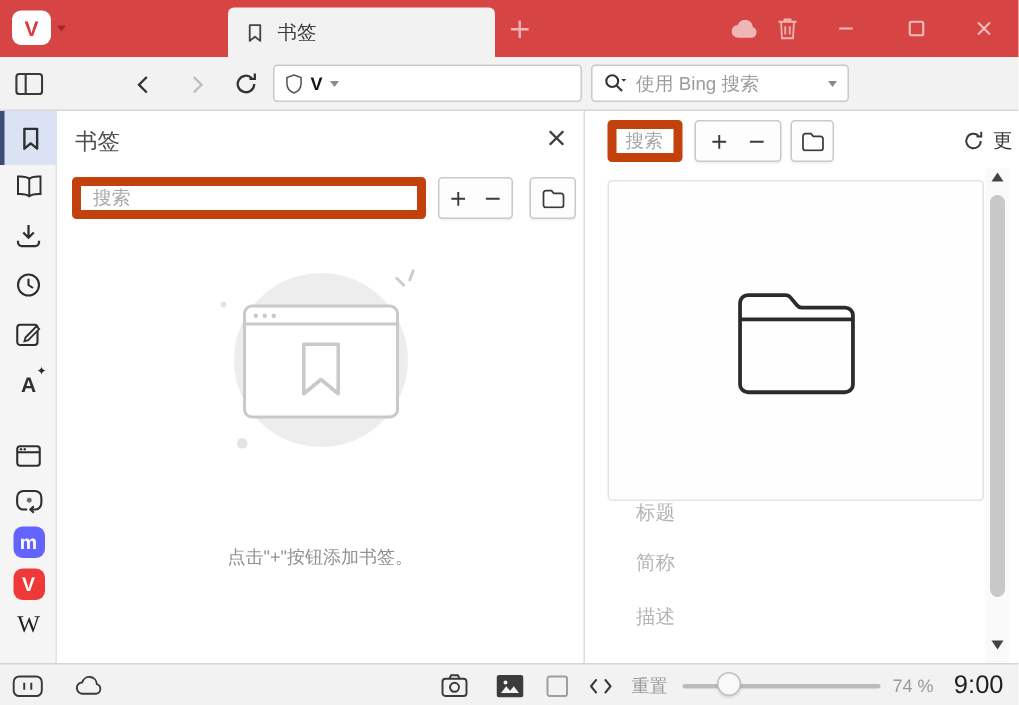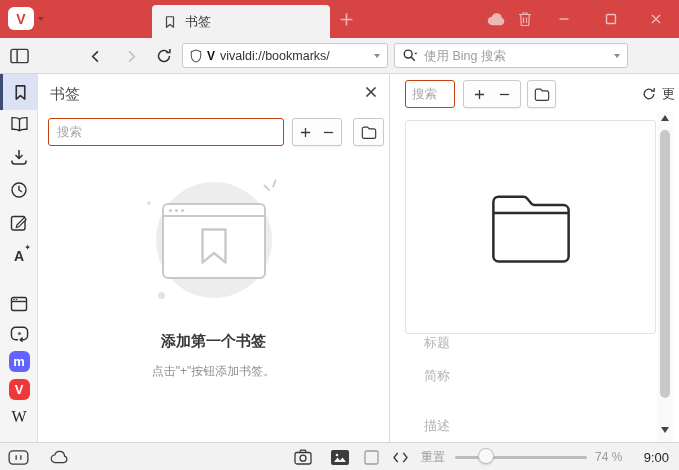--- a/index.html
+++ b/index.html
@@ -38,21 +38,21 @@
   .translate-wrap { position:relative; font-size:14px; font-weight:bold; color:#2f2f2f; }
   .translate-wrap .star { position:absolute; right:-7px; top:-5px; font-size:8px; font-weight:normal; }
   .wiki { font-family:"Liberation Serif",serif; font-size:16px; color:#222; }
 
   
   #panel { position:absolute; left:38px; top:74px; width:352px; height:368px; background:#fff; border-right:1px solid #dcdcdc; }
   .panel-title { position:absolute; left:12px; top:11px; font-size:15px; color:#4f4f4f; }
   .panel-close { position:absolute; right:12px; top:12px; color:#3f3f3f; cursor:default; }
   .btn { background:#fdfdfd; border:1px solid #c9c9c9; border-radius:3px; box-shadow:0 1px 1px rgba(0,0,0,.05);
          display:flex; align-items:center; justify-content:center; color:#3a3a3a; }
-  .inputbox { background:#fff; border:1px solid #c2410c; border-radius:3px; display:flex; align-items:center; padding:0 8px; }
+  .inputbox { background:#fff; border:6px solid #c2410c; border-radius:3px; display:flex; align-items:center; padding:0 8px; }
   .inputbox input { border:none; outline:none; background:transparent; width:100%; font-size:12.5px; font-family:inherit; color:#333; }
   .inputbox input::placeholder { color:#a8a8a8; }
   .circle { position:absolute; left:118px; top:108px; width:116px; height:116px; border-radius:50%; background:#ededed; }
   .mini-win { position:absolute; left:124px; top:129px; width:104px; height:76px; background:#fff; border:2px solid #c9c9c9; border-radius:6px; }
   .mini-bar { height:12px; border-bottom:2px solid #c9c9c9; display:flex; align-items:center; gap:3px; padding-left:5px; }
   .mini-dot { width:3px; height:3px; border-radius:50%; background:#c9c9c9; }
   .deco-dot { position:absolute; border-radius:50%; background:#e3e3e3; }
   .empty-title { position:absolute; left:0; top:258px; width:100%; text-align:center; font-size:15px; font-weight:bold; color:#383838; }
   .empty-hint { position:absolute; left:0; top:289px; width:100%; text-align:center; font-size:12px; color:#909090; }
 
@@ -67,21 +67,21 @@
   .sb-thumb { position:absolute; left:3px; top:18px; width:10px; height:268px; background:#c8c8c8; border-radius:5px; }
   .sb-arrow { position:absolute; left:3px; width:10px; height:10px; color:#444; }
 
   
   #statusbar { position:absolute; left:0; top:442px; width:679px; height:28px; background:#f2f2f2; border-top:1px solid #d6d6d6; }
   .st-ico { position:absolute; top:0; height:28px; display:flex; align-items:center; color:#3a3a3a; }
   .st-label { position:absolute; top:0; height:28px; display:flex; align-items:center; font-size:12px; color:#9a9a9a; }
   .slider-track { position:absolute; left:455px; top:13px; width:132px; height:3px; background:#bcbcbc; border-radius:2px; }
   .slider-thumb { position:absolute; left:478px; top:5px; width:16px; height:16px; border-radius:50%; background:#f9f9f9;
                   border:1px solid #c0c0c0; box-shadow:0 1px 2px rgba(0,0,0,.15); }
-  .st-time { position:absolute; right:10px; top:0; height:28px; display:flex; align-items:center; font-size:13px; color:#1f1f1f; }
+  .st-time { position:absolute; right:10px; top:0; height:28px; display:flex; align-items:center; font-size:17px; color:#1f1f1f; }
 </style>
 </head>
 <body>
 
 <div id="titlebar">
   <div class="vlogo">
     <span>V</span>
   </div>
   <div id="vmenu-caret" class="caret"></div>
 
@@ -151,25 +151,24 @@
       </svg>
   </div>
 
   <div class="field" style="left:182px; width:206px;">
     <span>
       <svg width="12" height="14" viewBox="0 0 14 16">
           <path d="M7 1l5.5 2v4.6c0 3.6-2.3 6.2-5.5 7.4C3.8 13.8 1.5 11.2 1.5 7.6V3z" fill="none" stroke="#555" stroke-width="1.2"></path>
         </svg>
     </span>
     <span style="font-weight:bold; color:#111; font-size:12px;">V</span>
-    <span style="flex:1; white-space:nowrap; overflow:hidden;">vivaldi://bookmarks/</span>
     <span class="caret gray"></span>
   </div>
 
-  <div class="field" style="left:394px; width:234px;">
+  <div class="field" style="left:394px; width:172px;">
     <span>
       <svg width="17" height="15" viewBox="0 0 18 16">
           <circle cx="6.5" cy="6.5" r="4.2" fill="none" stroke="#333" stroke-width="1.5"></circle>
           <path d="M9.7 9.7 13.5 13.5" stroke="#333" stroke-width="1.5"></path>
           <path d="M13 5h3.4l-1.7 2z" fill="#333"></path>
         </svg>
     </span>
     <input readonly="" placeholder="使用 Bing 搜索" style="">
     <span class="caret gray"></span>
   </div>
@@ -306,21 +305,20 @@
           <path d="M1.5 1.5h23v33l-11.5-9.5-11.5 9.5z" fill="#fff" stroke="#c9c9c9" stroke-width="2.4" stroke-linejoin="round"></path>
         </svg>
     </div>
   </div>
   <div class="abs" style="left:224px; top:105px;">
     <svg width="17" height="19" viewBox="0 0 17 19">
         <path d="M13.5 1.5l-2.3 6M2.5 6.5l4.6 4.6" stroke="#cdcdcd" stroke-width="2" stroke-linecap="round" fill="none"></path>
       </svg>
   </div>
 
-  <div class="empty-title">添加第一个书签</div>
   <div class="empty-hint">点击"+"按钮添加书签。</div>
 </div>
 
 <div id="content">
   <div class="inputbox" style="position:absolute; left:15px; top:6px; width:50px; height:28px; padding:0 6px;">
     <input readonly="" placeholder="搜索" style="">
   </div>
   <div class="btn" style="position:absolute; left:73px; top:6px; width:58px; height:28px; gap:14px;">
     <span>
         <svg width="11" height="11" viewBox="0 0 12 12">
@@ -358,21 +356,21 @@
       </svg>
     </span>
   </div>
 
   <div class="fld" style="top:292px;">
     <input readonly="" placeholder="简称" style="">
   </div>
   <div class="fld" style="top:259px;">
     <input readonly="" placeholder="标题" style="">
   </div>
-  <div class="fld" style="top:342px;">
+  <div class="fld" style="top:328px;">
     <input readonly="" placeholder="描述" style="">
   </div>
 
   <div class="scrollbar">
     <div class="sb-arrow" style="top:2px;">
       <svg width="10" height="8" viewBox="0 0 10 8">
           <path d="M5 1 9 7H1z" fill="#444"></path>
         </svg>
     </div>
     <div class="sb-thumb"></div>

